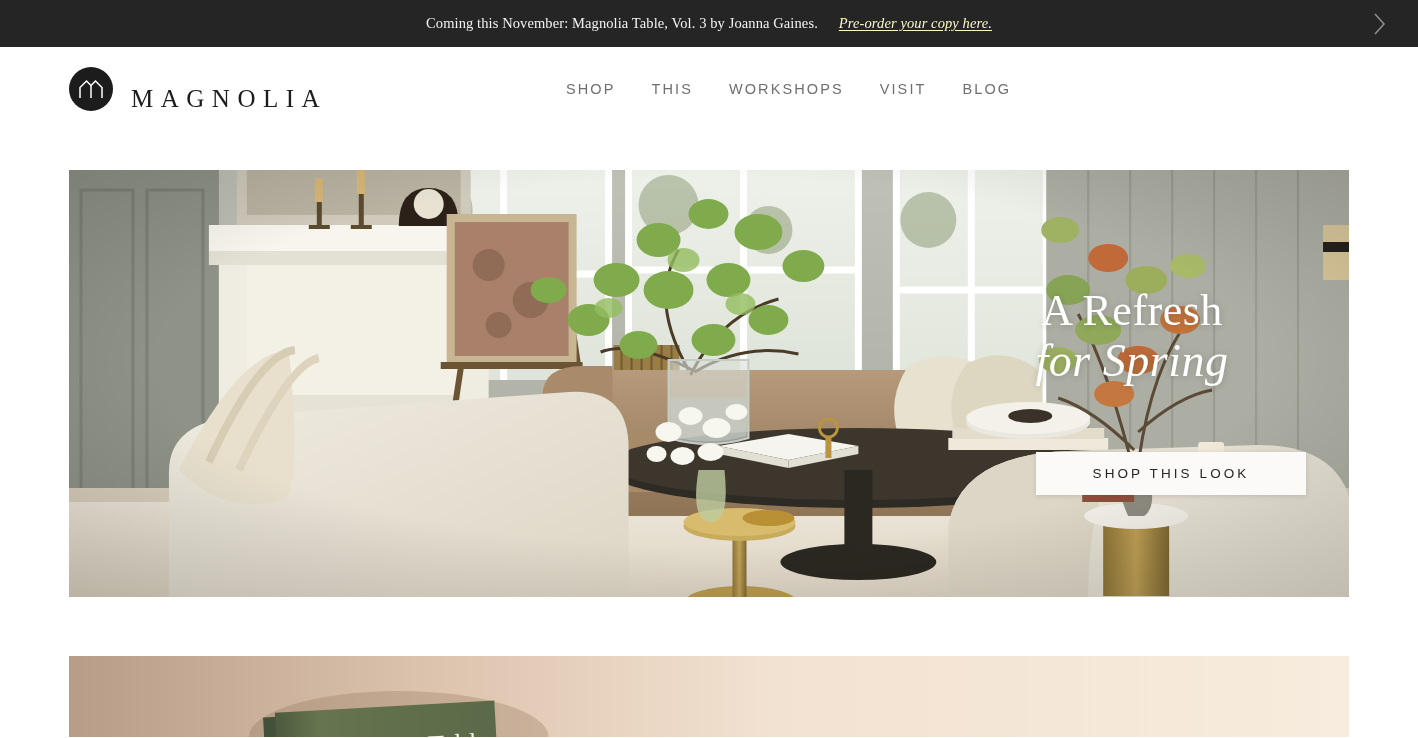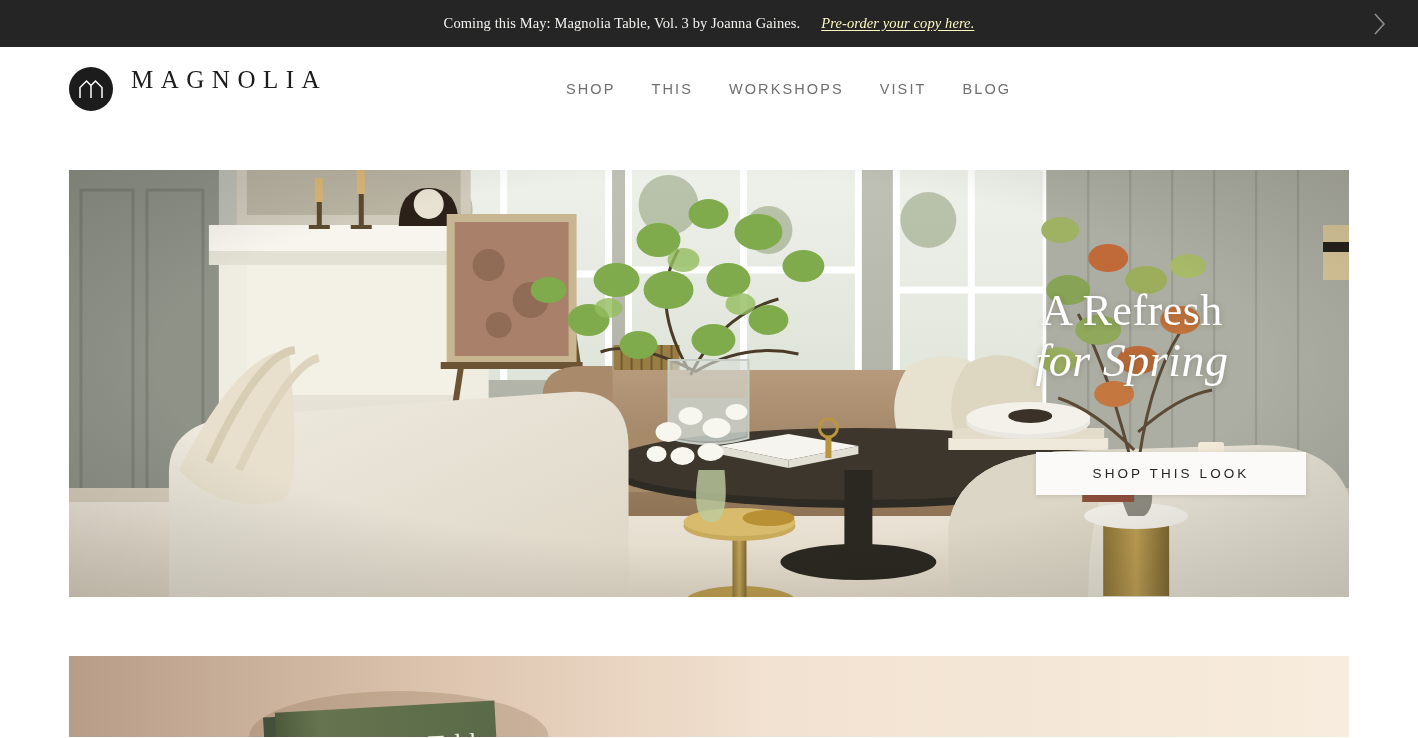--- a/index.html
+++ b/index.html
@@ -50,21 +50,21 @@
   
   .header {
     height: 83px;
     background: #ffffff;
     display: flex;
     align-items: center;
     position: relative;
   }
   .brand {
     display: flex;
-    align-items: flex-start;
+    align-items: flex-end;
     gap: 18px;
     margin-left: 69px;
     cursor: pointer;
   }
   .brand-mark {
     width: 44px; height: 44px;
     border-radius: 50%;
     background: #1c1c1c;
     display: flex; align-items: center; justify-content: center;
   }
@@ -187,21 +187,21 @@
     height: 81px;
     overflow: hidden;
   }
   .promo svg { display: block; width: 100%; height: 100%; }
 </style>
 </head>
 <body>
 
 <div class="announce">
   <div class="announce-text">
-    <span>Coming this May: Magnolia Table, Vol. 3 by Joanna Gaines.</span><span class="announce-link">Pre-order your copy here.</span>
+    <span>Coming this November: Magnolia Table, Vol. 3 by Joanna Gaines.</span><span class="announce-link">Pre-order your copy here.</span>
   </div>
   <div class="announce-next">
     <svg width="13" height="22" viewBox="0 0 13 22">
       <path d="M2 1 L11 11 L2 21" fill="none" stroke="#8e8e8e" stroke-width="1.6"></path>
     </svg>
   </div>
 </div>
 
 <div class="header">
 

